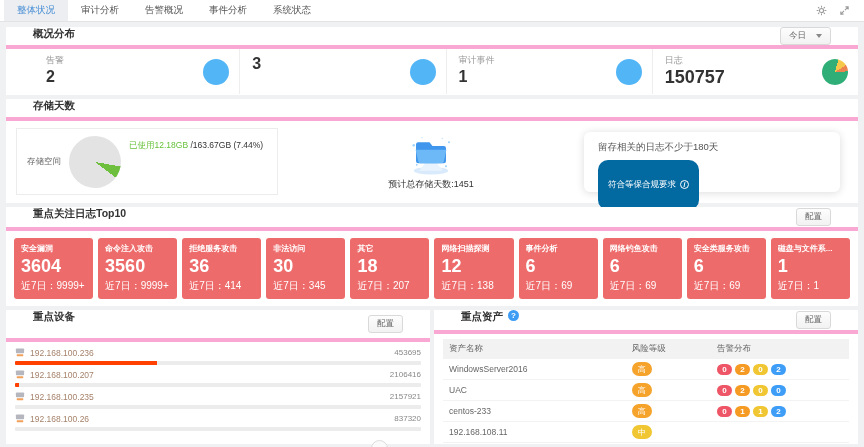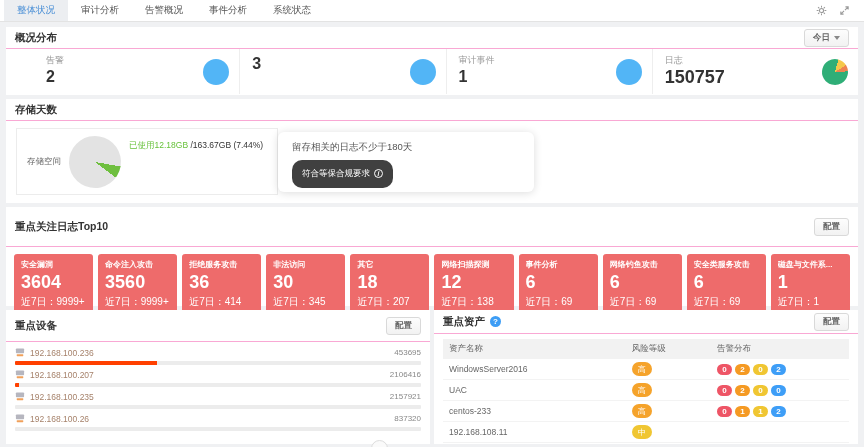--- a/index.html
+++ b/index.html
@@ -9,24 +9,24 @@
   
   .tabbar { height:22px; background:#fff; border-bottom:1px solid #e3e3e3; display:flex; align-items:stretch; padding-left:4px; }
   .tab { padding:0 13px; font-size:9.5px; color:#555; display:flex; align-items:center; cursor:pointer; white-space:nowrap; }
   .tab.active { background:#eceef1; color:#4a8fd6; }
   .tabbar-right { margin-left:auto; display:flex; align-items:center; gap:12px; padding-right:14px; }
   .tb-icon { width:11px; height:11px; display:inline-flex; }
 
   
   .content { padding:5px 6px 0; display:flex; flex-direction:column; gap:4px; }
   .card { background:#fff; }
-  .card-head { display:flex; align-items:center; padding:0 9px; height:22px; border-bottom:1px solid #f9a8d4; }
+  .card-head { display:flex; padding:0 27px; height:22px; border-bottom:4px solid #f9a8d4; }
   .card-title { font-size:10.5px; font-weight:bold; color:#333; }
   .head-right { margin-left:auto; display:flex; align-items:center; gap:6px; }
-  .btn-small { font-size:8.5px; color:#666; background:linear-gradient(#fdfdfd,#f2f2f2); border:1px solid #d9d9d9; border-radius:3px; padding:2px 8px; cursor:pointer; display:inline-flex; align-items:center; gap:4px;font-weight:bold; }
+  .btn-small { font-size:8.5px; color:#666; background:linear-gradient(#fdfdfd,#f2f2f2); border:1px solid #d9d9d9; border-radius:3px; padding:2px 8px; cursor:pointer; display:inline-flex; align-items:center; gap:10px; }
   .caret { width:0; height:0; border-left:3px solid transparent; border-right:3px solid transparent; border-top:4px solid #888; display:inline-block; }
 
   
   .ov-stats { display:flex; height:45px;padding-left:28px; }
   .stat { flex:1; border-right:1px solid #eee; padding:5px 12px; position:relative; }
   .stat:last-child { border-right:none; }
   .stat-label { font-size:9px; color:#999; }
   .stat-value { font-size:16px; font-weight:bold; color:#333; margin-top:1px; line-height:1.1; }
   .stat.big .stat-value { font-size:18px; }
   .stat-icon { position:absolute; right:10px; top:50%; transform:translateY(-50%); width:26px; height:26px; border-radius:50%; background:#52b5f6; }
@@ -37,21 +37,21 @@
   .st-left { width:262px; height:67px; border:1px solid #ececec; display:flex; align-items:center; padding:0 10px; }
   .st-space-label { font-size:8.5px; color:#666; margin-right:8px; white-space:nowrap; }
   .st-pie { width:52px; height:52px; border-radius:50%; transform:rotate(100deg); flex:none; }
   .st-usage { font-size:8.5px; align-self:flex-start; margin:11px 0 0 8px; white-space:nowrap; }
   .st-used { color:#67c23a; }
   .st-total { color:#333; }
   .st-mid { flex:1; display:flex; flex-direction:column; align-items:center; justify-content:center; }
   .st-caption { font-size:9px; color:#333; margin-top:1px; }
   .st-right { width:256px; height:60px; background:#fff; border-radius:6px; box-shadow:0 1px 8px rgba(0,0,0,.14); padding:9px 14px; margin-right:8px; }
   .st-note { font-size:9.5px; color:#555; }
-  .pill-green { margin-top:6px; display:inline-flex; align-items:center; gap:4px; background:#404040; color:#fff; font-size:8.5px; padding:8px 10px; border-radius:10px; cursor:pointer; }
+  .pill-green { margin-top:6px; display:inline-flex; align-items:center; gap:4px; background:#0369a1; color:#fff; font-size:8.5px; padding:19px 10px; border-radius:10px; cursor:pointer; }
   .mini-info { width:9px; height:9px; border:1px solid #fff; border-radius:50%; font-size:6.5px; display:inline-flex; align-items:center; justify-content:center; font-style:italic; font-weight:bold; }
 
   
   .tiles { display:flex; gap:5px; padding:7px 8px 10px; }
   .tile { flex:1; min-width:0; background:#ee6b6b; border-radius:3px; color:#fff; padding:5px 7px 6px; cursor:pointer; }
   .tile-name { font-size:8px; font-weight:bold; white-space:nowrap; overflow:hidden; }
   .tile-value { font-size:18px; font-weight:bold; line-height:1.2; margin-top:2px; }
   .tile-recent { font-size:10px; margin-top:1px; white-space:nowrap; overflow:hidden; }
 
   
@@ -141,32 +141,49 @@
   <div class="card" style="height:104px;">
     <div class="card-head">
       <span class="card-title">存储天数</span>
     </div>
     <div class="st-body">
       <div class="st-left">
         <span class="st-space-label">存储空间</span>
         <span class="st-pie" style="background: conic-gradient(rgb(111, 191, 63) 0%, rgb(111, 191, 63) 7.44%, rgb(227, 227, 227) 7.44%, rgb(227, 227, 227) 100%);"></span>
         <span class="st-usage"><span class="st-used">已使用12.18GB</span><span class="st-total"> /163.67GB (7.44%)</span></span>
       </div>
+      <div class="st-mid">
+        <span style="display:inline-flex;">
+          <svg width="48" height="44" viewBox="0 0 64 58">
+            <ellipse cx="32" cy="50" rx="23" ry="5" fill="#d9eafc"></ellipse>
+            <path d="M32 30L16 50h32z" fill="#e8f3fd"></path>
+            <path d="M15 12h15l4 5h15a3 3 0 013 3v17a3 3 0 01-3 3H15a3 3 0 01-3-3V15a3 3 0 013-3z" fill="#3f96ec"></path>
+            <path d="M11.5 22h41l-3.4 15.6A3 3 0 0146.2 40H18a3 3 0 01-2.9-2.4z" fill="#6db9f7"></path>
+            <circle cx="9" cy="16" r="1.6" fill="#9fd2fb"></circle>
+              <circle cx="56" cy="12" r="1.4" fill="#9fd2fb"></circle>
+            <circle cx="52" cy="44" r="1.4" fill="#9fd2fb"></circle>
+              <circle cx="13" cy="42" r="1.2" fill="#9fd2fb"></circle>
+            <circle cx="47" cy="7" r="1" fill="#c9e5fc"></circle>
+              <circle cx="20" cy="6" r="1" fill="#c9e5fc"></circle>
+          </svg>
+        </span>
+        <span class="st-caption">预计总存储天数:1451</span>
+      </div>
       <div class="st-right">
         <div class="st-note">留存相关的日志不少于180天</div>
         <span class="pill-green">
           <span>符合等保合规要求</span>
           <span class="mini-info">i</span>
         </span>
       </div>
     </div>
   </div>
 
   <div class="card" style="height:99px;">
-    <div class="card-head" style="height:40px;">
+    <div class="card-head" style="height:24px;">
       <span class="card-title">重点关注日志Top10</span>
       <span class="head-right">
         <button class="btn-small">配置</button>
       </span>
     </div>
     <div class="tiles">
       <div class="tile">
           <div class="tile-name">安全漏洞</div>
           <div class="tile-value">3604</div>
           <div class="tile-recent"><span>近7日：</span><span>9999+</span></div>

